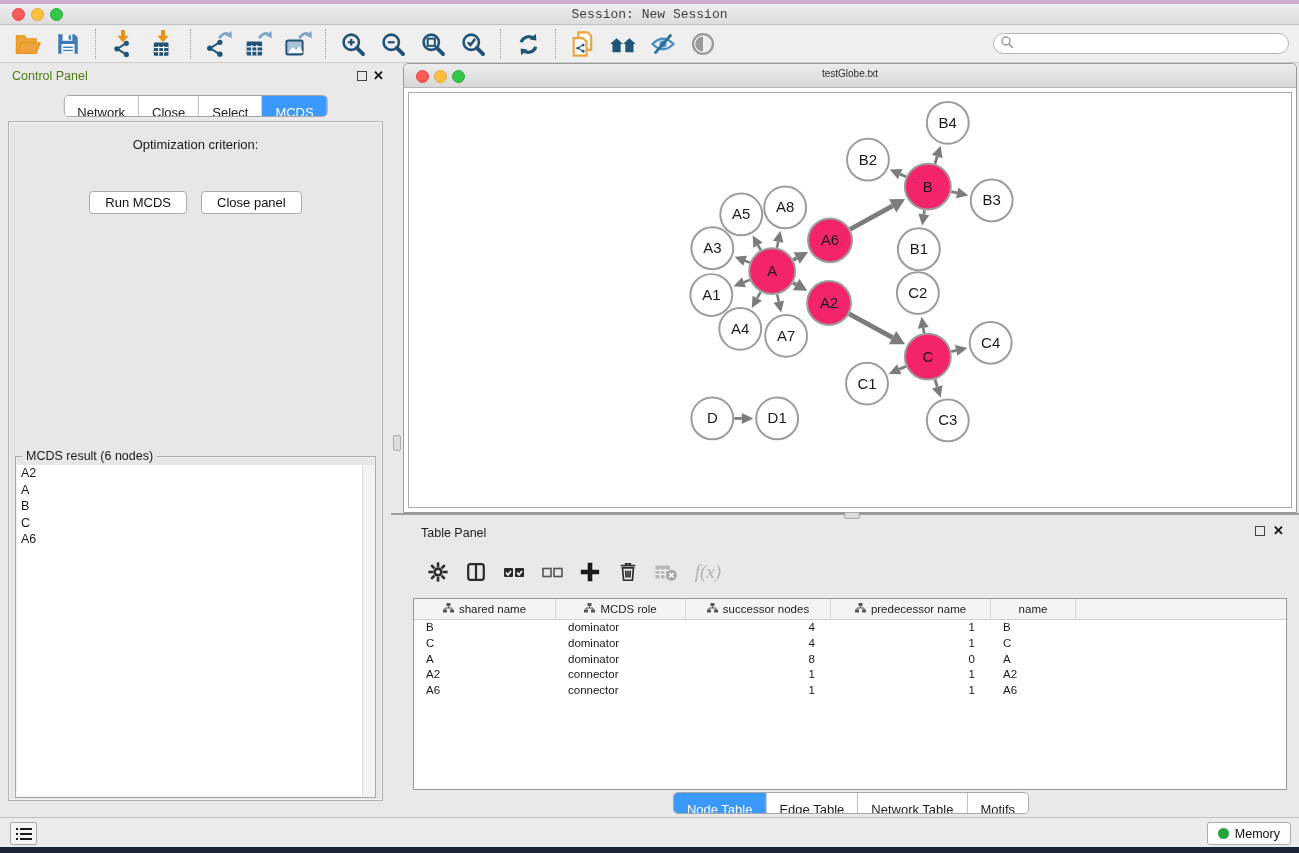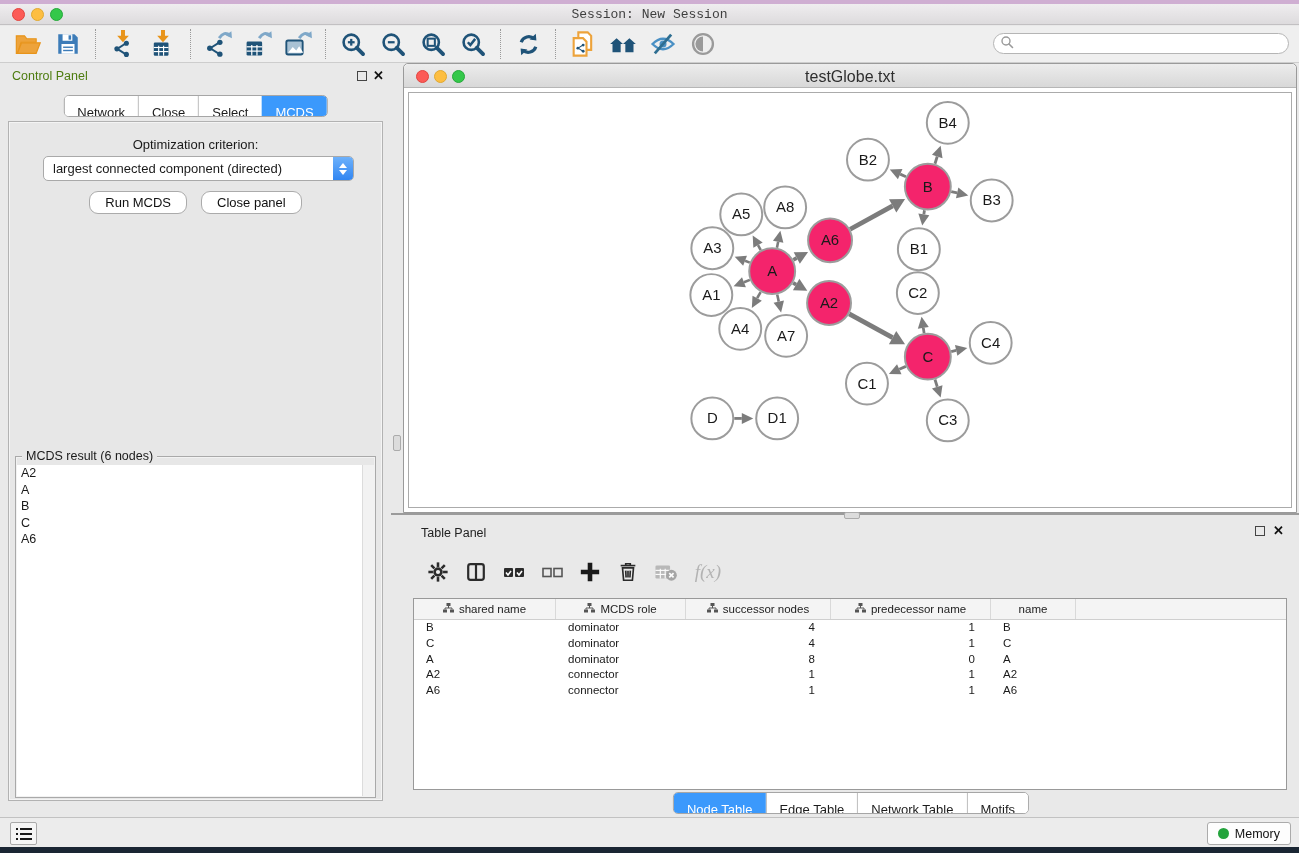--- a/index.html
+++ b/index.html
@@ -47,21 +47,21 @@
   .opt-label { position:absolute; left:0; right:0; top:15px; text-align:center; font-size:13px; }
   .select { position:absolute; left:34px; right:28px; top:34px; height:25px; background:#fff;
     border:1px solid #a9a9a9; border-radius:5px; display:flex; align-items:center; }
   .select-value { flex:1; padding-left:9px; font-size:13px; white-space:nowrap; overflow:hidden; }
   .select-stepper { width:20px; height:100%; border-radius:0 4px 4px 0;
     background:linear-gradient(#6db1fb,#3186f2); display:flex; flex-direction:column;
     align-items:center; justify-content:center; gap:2px; }
   .chev-up { width:0; height:0; border-left:4px solid transparent; border-right:4px solid transparent; border-bottom:5px solid #fff; }
   .chev-dn { width:0; height:0; border-left:4px solid transparent; border-right:4px solid transparent; border-top:5px solid #fff; }
   .cp-buttons { position:absolute; left:0; right:0; top:69px; display:flex; justify-content:center; gap:14px; }
-  .push-btn { background:#fff; border:1px solid #ababab; border-radius:9px; font-size:13px;
+  .push-btn { background:#fff; border:1px solid #ababab; border-radius:4px; font-size:13px;
     padding:3px 15px; font-family:inherit; color:#111; }
 
   .groupbox { position:absolute; left:6px; right:6px; top:334px; bottom:2px;
     border:1px solid #a9a9a9; box-shadow:inset 0 0 0 1px #f2f2f2; }
   .groupbox-legend { position:absolute; left:6px; top:-8px; background:#e7e7e7; padding:0 4px; font-size:12.5px; }
   .result-list { position:absolute; left:1px; right:13px; top:8px; bottom:1px; background:#fff; overflow:hidden; }
   .result-scroll { position:absolute; right:1px; top:8px; bottom:1px; width:12px; background:#f2f2f2; border-left:1px solid #dcdcdc; }
   .result-item { font-size:12.5px; line-height:16.5px; padding-left:4px; }
 
   
@@ -72,21 +72,21 @@
   .h-line { position:absolute; left:0; top:1px; width:100%; height:2px; background:#9b9b9b; }
   .h-grip { position:absolute; left:453px; top:0; width:16px; height:7px; background:#dcdcdc;
     border:1px solid #ababab; border-radius:2px; }
 
   
   .net-window { position:absolute; left:403px; top:63px; width:894px; height:450px;
     background:#fff; border:1px solid #9a9a9a; border-radius:5px 5px 0 0; }
   .net-titlebar { position:absolute; left:0; top:0; right:0; height:24px;
     background:linear-gradient(#ececec,#d8d8d8); border-bottom:1px solid #b6b6b6; border-radius:5px 5px 0 0; }
   .net-titlebar .tl { top:6px; }
-  .net-title { position:absolute; left:0; right:0; top:4px; text-align:center; font-size:16px; color:#2e2e2e; }
+  .net-title { position:absolute; left:0; right:0; top:4px; text-align:center; font-size:10px; color:#2e2e2e; }
   .net-canvas { position:absolute; left:4px; right:4px; top:28px; bottom:4px; border:1px solid #ababab; background:#fff; }
   .net-canvas svg { width:100%; height:100%; display:block; }
 
   
   .table-panel { position:absolute; left:403px; top:520px; width:896px; height:297px; }
   .table-panel .float-ico { right:34px; } .table-panel .close-ico { right:15px; }
   .tp-title { position:absolute; left:18px; top:6px; font-size:12.5px; color:#222; }
   .tp-toolbar { position:absolute; left:10px; right:10px; top:30px; height:44px; display:flex; align-items:center; padding-left:8px; gap:4px; }
   .tp-btn { width:34px; height:32px; display:flex; align-items:center; justify-content:center; background:none; border:none; padding:0; }
   .fx-label { font-family:"Liberation Serif", serif; font-style:italic; font-size:19px; color:#aaa; padding-left:2px; }
@@ -288,27 +288,20 @@
     <span class="close-ico">✕</span>
   </div>
   <div class="segmented cp-tabs">
       <span class="seg">Network</span>
       <span class="seg">Close</span>
       <span class="seg">Select</span>
       <span class="seg active">MCDS</span>
     </div>
   <div class="cp-body">
     <div class="opt-label">Optimization criterion:</div>
-    <div class="select">
-      <span class="select-value">largest connected component (directed)</span>
-      <span class="select-stepper">
-          <span class="chev-up"></span>
-          <span class="chev-dn"></span>
-        </span>
-    </div>
     <div class="cp-buttons">
       <button class="push-btn">Run MCDS</button>
       <button class="push-btn">Close panel</button>
     </div>
     <div class="groupbox">
       <span class="groupbox-legend">MCDS result (6 nodes)</span>
       <div class="result-list">
           <div class="result-item">A2</div>
           <div class="result-item">A</div>
           <div class="result-item">B</div>

